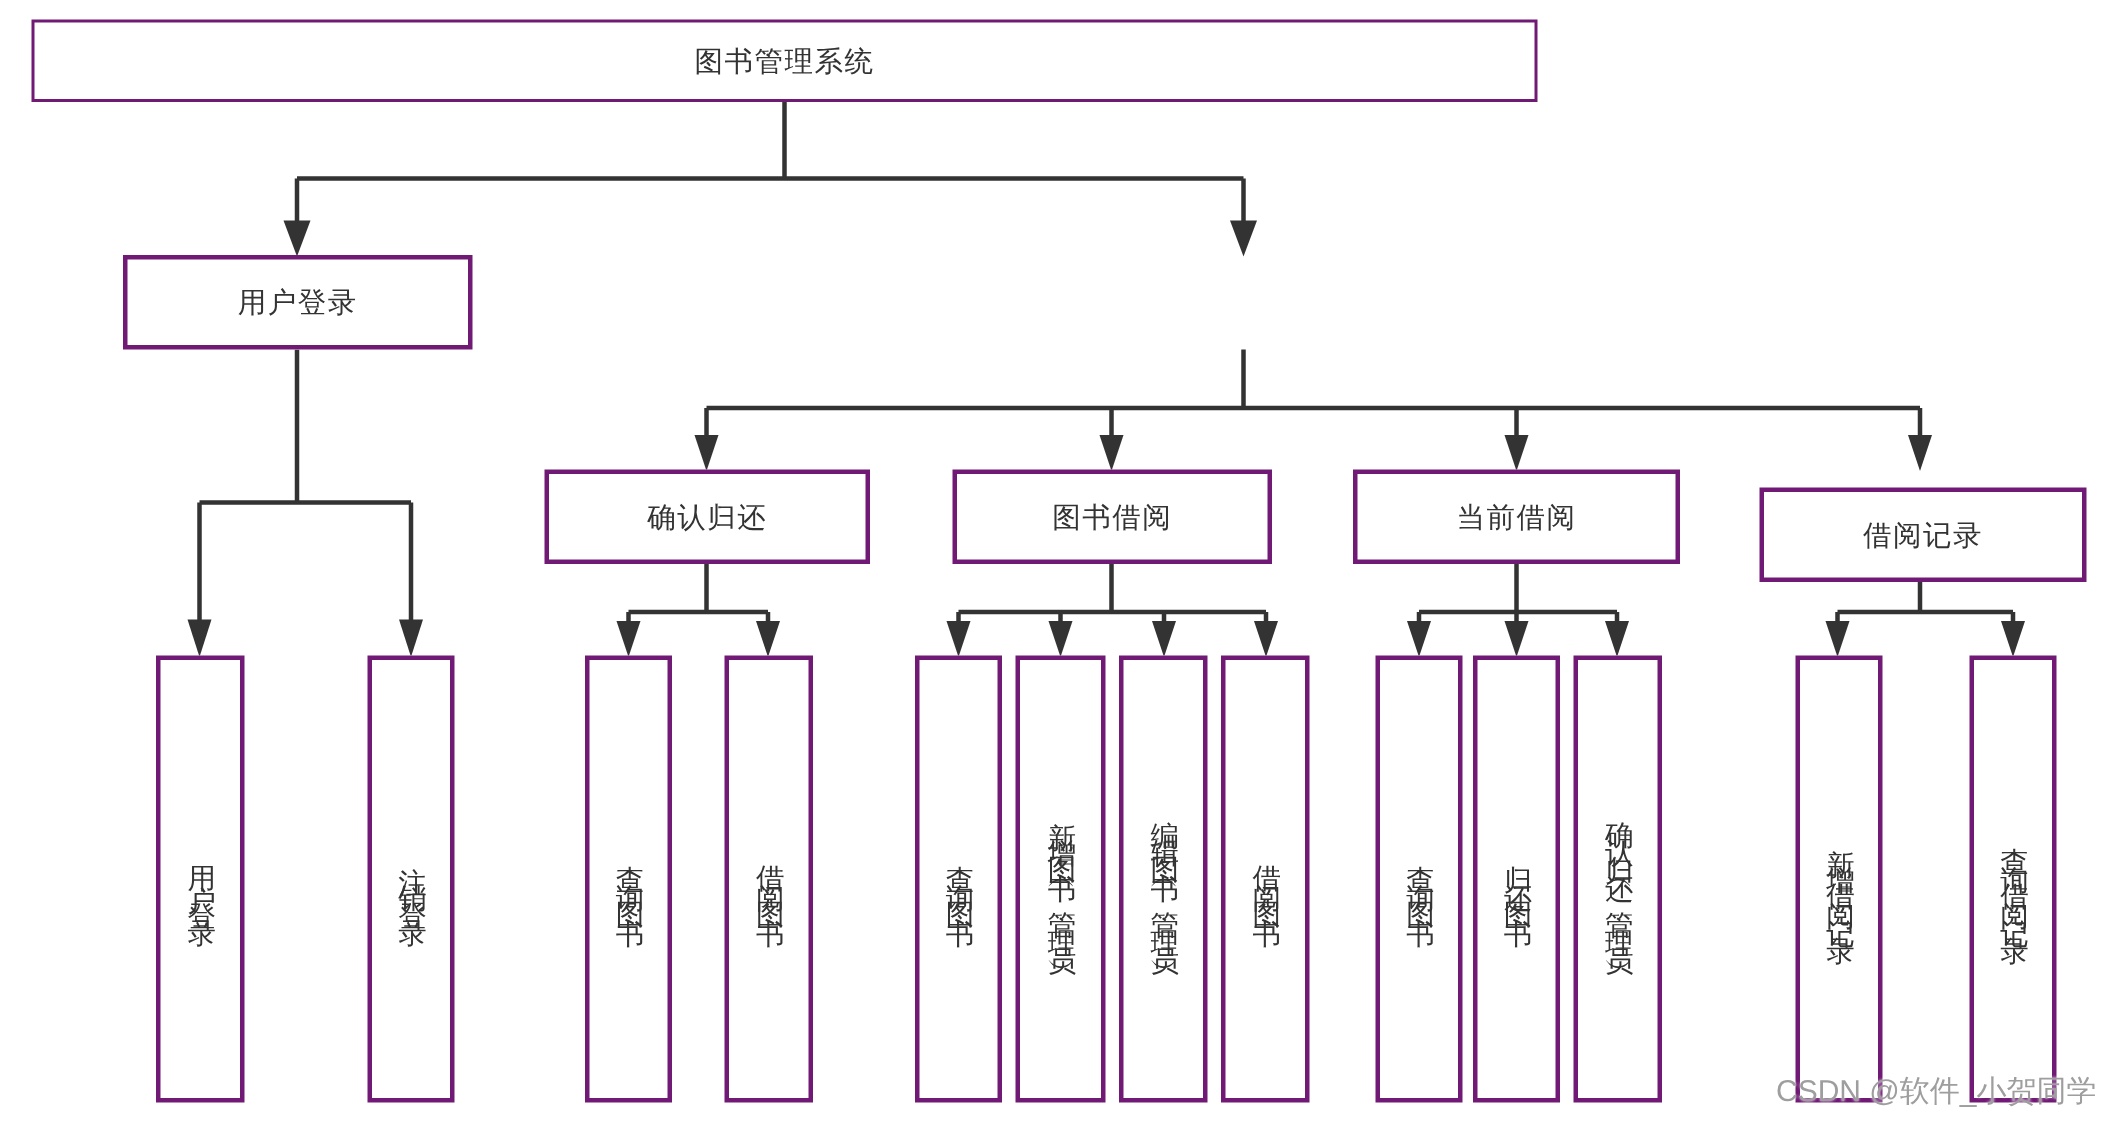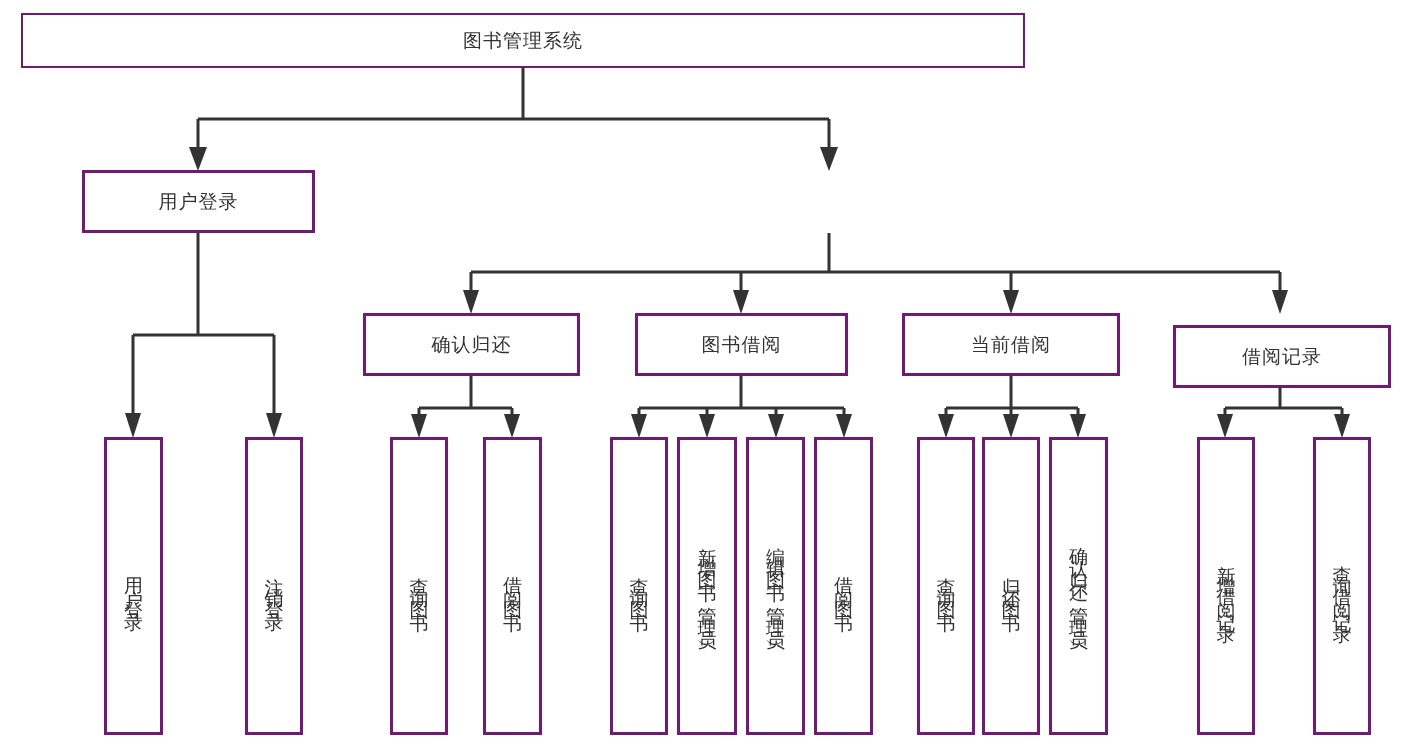--- a/index.html
+++ b/index.html
@@ -98,14 +98,15 @@
   <div class="box leaf n-l5">查询图书</div>
   <div class="box leaf n-l6">新增图书（管理员）</div>
   <div class="box leaf n-l7">编辑图书（管理员）</div>
   <div class="box leaf n-l8">借阅图书</div>
   <div class="box leaf n-l9">查询图书</div>
   <div class="box leaf n-l10">归还图书</div>
   <div class="box leaf n-l11">确认归还（管理员）</div>
   <div class="box leaf n-l12">新增借阅记录</div>
   <div class="box leaf n-l13">查询借阅记录</div>
 
+  <div class="watermark">CSDN @软件_小贺同学</div>
 
 </div>
 
 </body></html>

